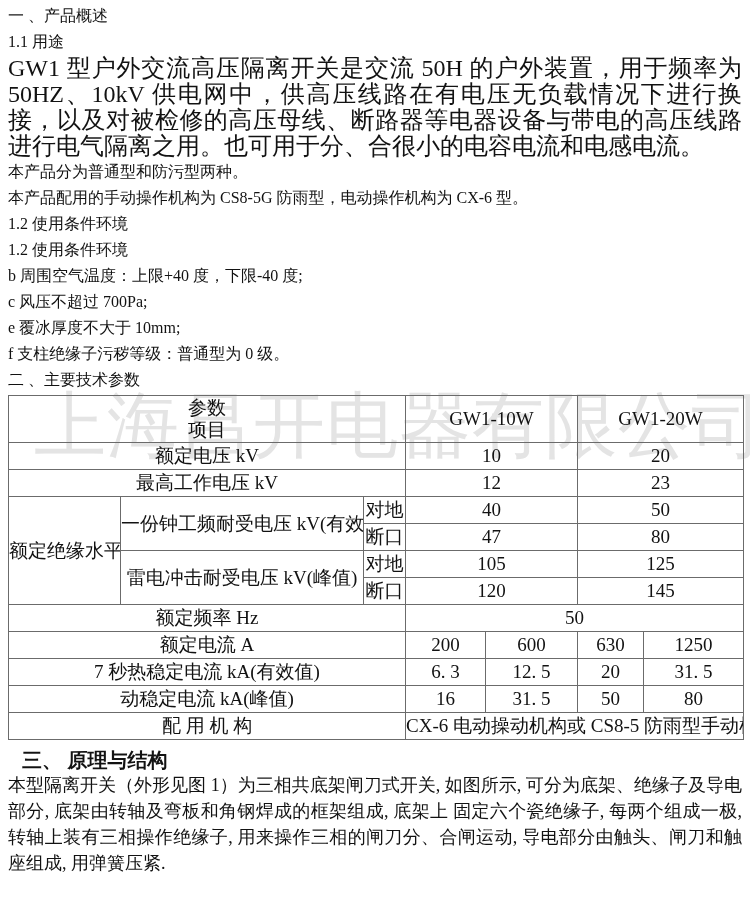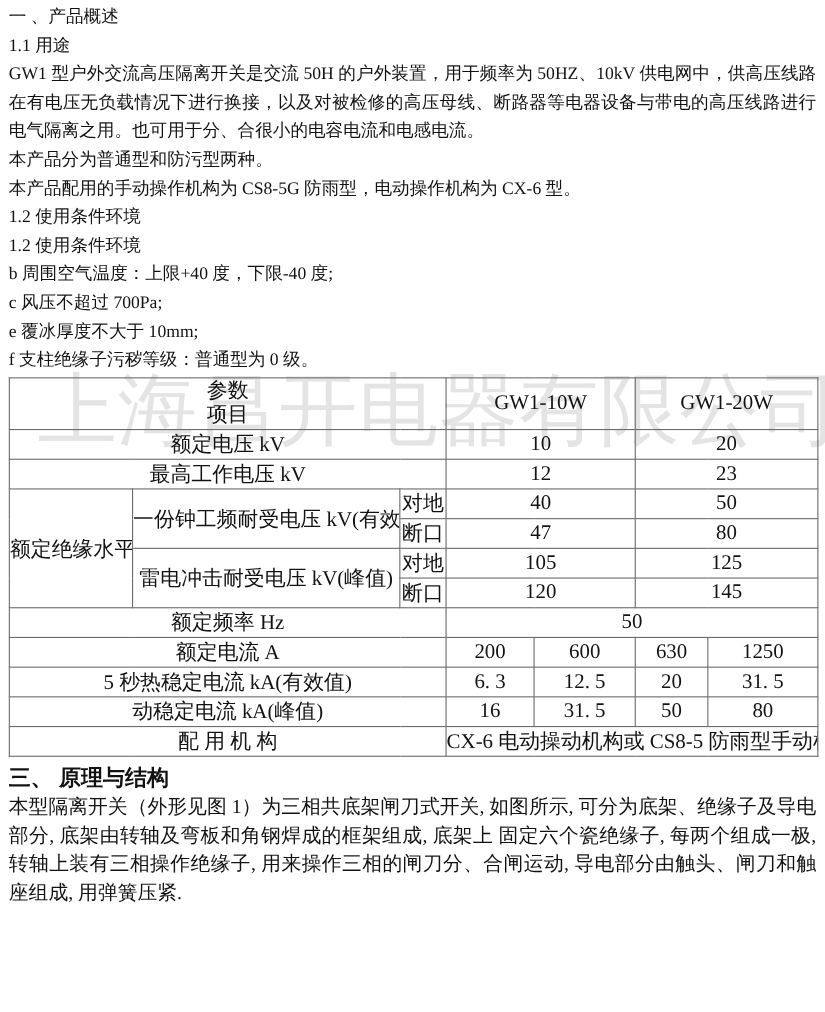--- a/index.html
+++ b/index.html
@@ -3,21 +3,21 @@
 <meta charset="utf-8">
 <style>
   html,body{margin:0;padding:0;}
   body{
     width:750px;height:920px;background:#ffffff;color:#121212;
     font-family:"Liberation Serif","DejaVu Serif",serif;
     overflow:hidden;
   }
   .page{position:relative;width:734px;padding:3px 8px 0 8px;}
   .line{font-size:16px;line-height:26px;white-space:pre-wrap;}
-  .para{margin:0;font-size:16px;line-height:26px;text-align:justify;}
+  .para{margin:0;font-size:24px;line-height:26px;text-align:justify;}
   
   .table-wrap{position:relative;margin-top:2px;}
   .watermark{
     position:absolute;top:-6px;left:26px;z-index:0;
     font-family:"Liberation Sans","DejaVu Sans",sans-serif;
     font-size:72px;line-height:1;color:#e4e4e4;letter-spacing:1px;white-space:nowrap;
   }
   table.params{
     position:relative;z-index:1;border-collapse:collapse;table-layout:fixed;
     width:735px;background:transparent;
@@ -27,41 +27,42 @@
     font-size:19px;padding:0;overflow:hidden;white-space:nowrap;
   }
   tr.r{height:22px;}
   tr.rh{height:47px;}
   td.hdrlabel{text-align:left;padding-left:3px;font-size:19px;line-height:22px;vertical-align:middle;}
   td.small{font-size:17px;}
   td.mechval{text-align:left;font-size:17px;padding-left:2px;}
   
   .s3-heading{
     margin-top:8px;font-family:"Liberation Sans","DejaVu Sans",sans-serif;
-    font-weight:bold;font-size:20px;line-height:24px;
+    font-weight:bold;font-size:20px;line-height:24px;margin-left:14px;
   }
   .s3-para{margin:0;font-size:18px;line-height:26px;text-align:justify;}
 </style>
 </head>
 <body>
 
 <div class="page">
 
   <div class="line">一 、产品概述</div>
   <div class="line">1.1 用途</div>
   <p class="para">GW1 型户外交流高压隔离开关是交流 50H 的户外装置，用于频率为 50HZ、10kV 供电网中，供高压线路在有电压无负载情况下进行换接，以及对被检修的高压母线、断路器等电器设备与带电的高压线路进行电气隔离之用。也可用于分、合很小的电容电流和电感电流。</p>
   <div class="line">本产品分为普通型和防污型两种。</div>
   <div class="line">本产品配用的手动操作机构为 CS8-5G 防雨型，电动操作机构为 CX-6 型。</div>
   <div class="line">1.2 使用条件环境</div>
   <div class="line">1.2 使用条件环境</div>
   <div class="line">b 周围空气温度：上限+40 度，下限-40 度;</div>
   <div class="line">c 风压不超过 700Pa;</div>
   <div class="line">e 覆冰厚度不大于 10mm;</div>
   <div class="line">f 支柱绝缘子污秽等级：普通型为 0 级。</div>
 
+  <div class="line">二 、主要技术参数</div>
 
   <div class="table-wrap">
     <div class="watermark">上海昌开电器有限公司</div>
 
     <table class="params">
       <colgroup>
         <col style="width:112px">
           <col style="width:243px">
           <col style="width:42px">
         <col style="width:80px">
@@ -123,21 +124,21 @@
 
       <tr class="r">
         <td colspan="3">额定电流 A</td>
         <td>200</td>
         <td>600</td>
         <td>630</td>
         <td>1250</td>
       </tr>
 
       <tr class="r">
-        <td colspan="3">5 秒热稳定电流 kA(有效值)</td>
+        <td colspan="3">7 秒热稳定电流 kA(有效值)</td>
         <td>6. 3</td>
         <td>12. 5</td>
         <td>20</td>
         <td>31. 5</td>
       </tr>
 
       <tr class="r">
         <td colspan="3">动稳定电流 kA(峰值)</td>
         <td>16</td>
         <td>31. 5</td>

